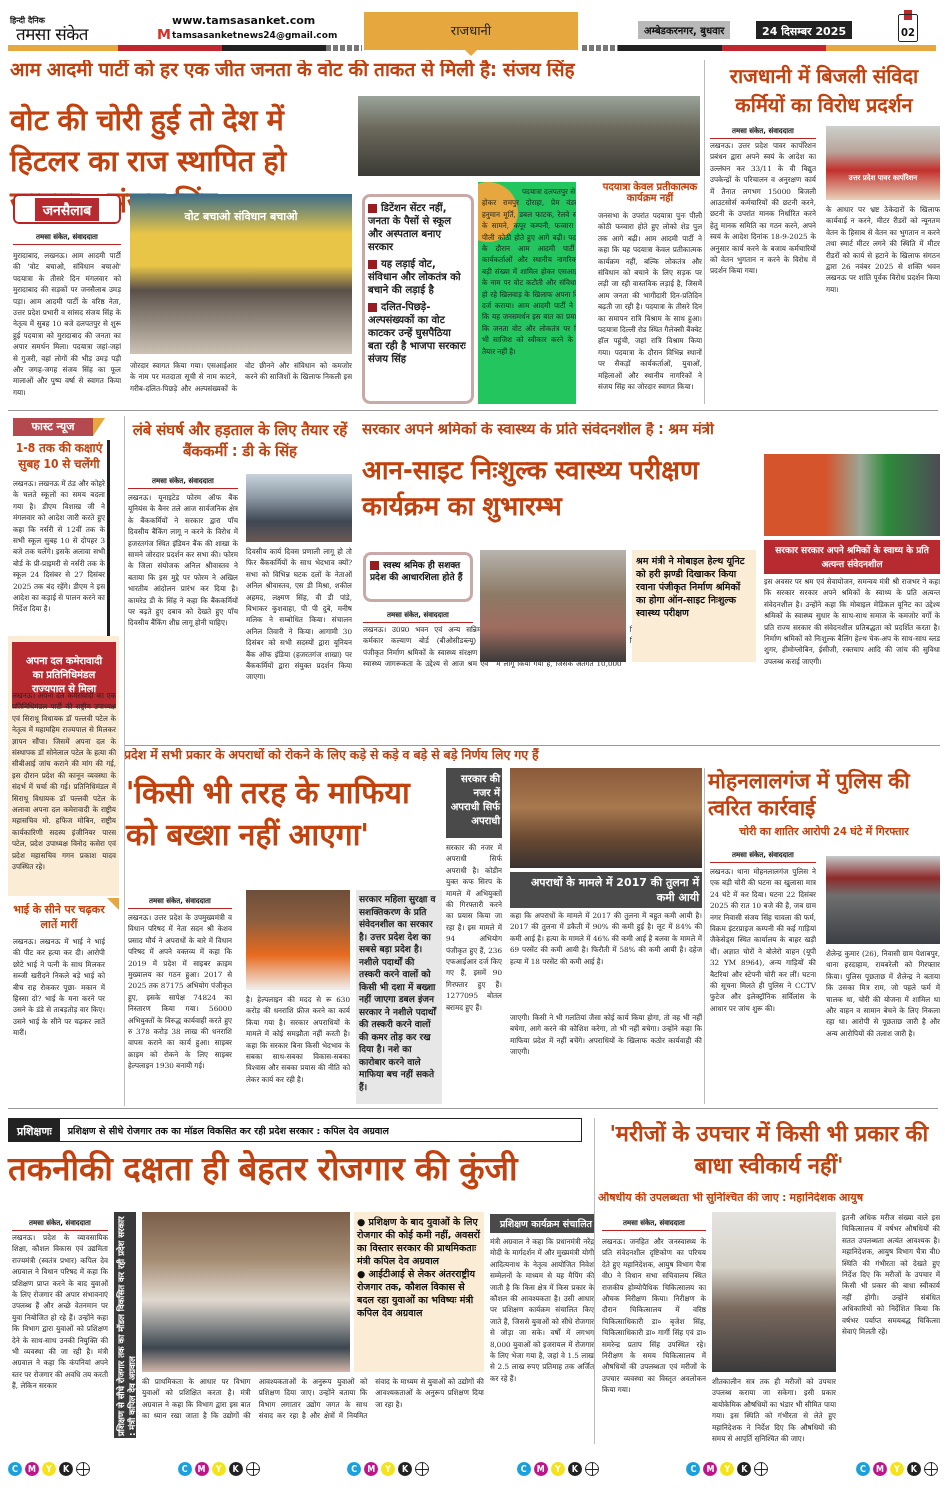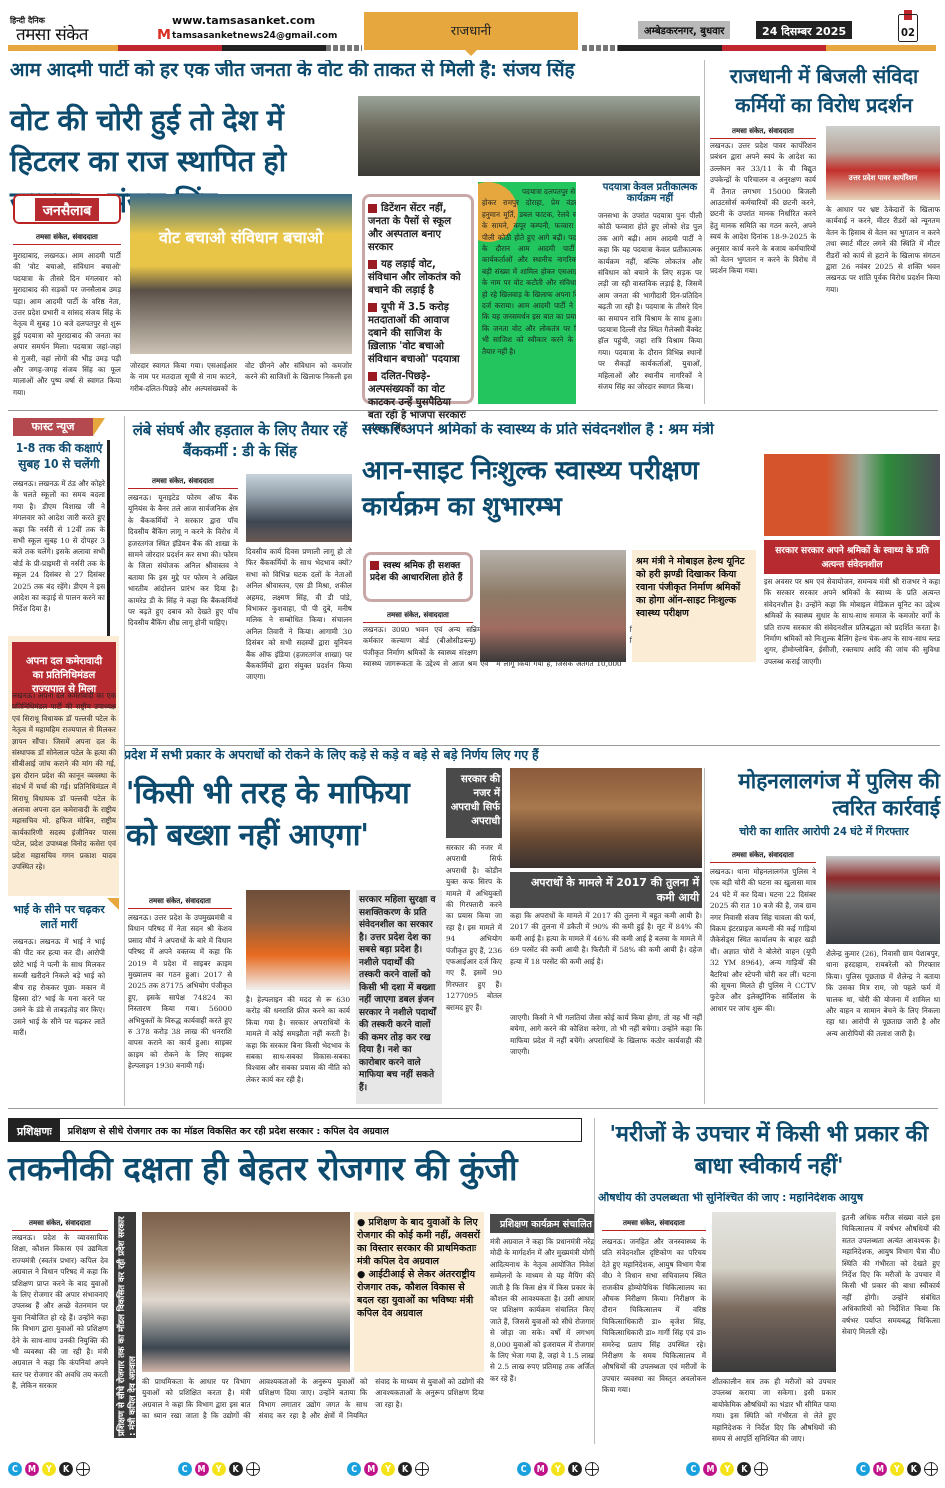--- a/index.html
+++ b/index.html
@@ -13,21 +13,21 @@
 .site{left:172px;top:14px;font-size:11px;font-weight:bold}
 .mail{left:172px;top:30px;font-size:9px;font-weight:bold}
 .section-tab{left:364px;top:12px;width:214px;height:38px;background:#e6a83e;text-align:center;font-size:13px;font-weight:normal;line-height:38px;color:#222}
 .section-arrow{left:463px;top:48px;width:0;height:0;border-left:8px solid transparent;border-right:8px solid transparent;border-top:8px solid #e6a83e}
 .dateplace{left:638px;top:21px;background:#b9b9b9;padding:2px 6px;font-size:10px;font-weight:bold;height:18px}
 .datebox{left:756px;top:21px;background:#222;color:#fff;padding:2px 6px;font-size:11px;font-weight:bold;height:18px}
 .pagebox{left:898px;top:14px;width:20px;height:28px;border:1.5px solid #222;border-radius:2px;font-size:10px;text-align:center;padding-top:12px;font-weight:bold}
 .bookmark{left:904px;top:10px;width:8px;height:10px;background:#c0262d}
 .strip{height:6px;top:45px}
 .hr{height:1px;background:#999}
-.hl{font-family:"DejaVu Sans Condensed","DejaVu Sans",sans-serif;font-weight:bold;line-height:1.05;color:#0c4a6e}
+.hl{font-family:"DejaVu Sans Condensed","DejaVu Sans",sans-serif;font-weight:bold;line-height:1.05;color:#c2410c}
 .body-text{font-family:"DejaVu Serif",serif;font-size:7.2px;line-height:11.4px;color:#222;text-align:justify}
 .byline{font-size:7px;font-weight:bold;text-align:center;border-bottom:1.5px solid #b22;padding-bottom:3px}
 .photo{background:linear-gradient(135deg,#8a8f80,#5a5f55 40%,#a79c88 70%,#3d4440);overflow:hidden}
 .photo .lbl{position:absolute;left:0;right:0;bottom:0;top:0;display:flex;align-items:center;justify-content:center;color:rgba(255,255,255,.55);font-size:8px}
 .redbar{background:#b72a30;color:#fff;font-weight:bold;text-align:center}
 .darkbar{background:#4a4a4a;color:#fff;font-weight:bold;text-align:right}
 .bullet-sq{display:inline-block;width:9px;height:9px;background:#9b1b22;margin-right:4px;vertical-align:middle}
 .bullets{font-size:10px;font-weight:bold;line-height:13px;color:#222}
 .cmyk{display:flex;gap:3px;align-items:center}
 .cmyk span{width:14px;height:14px;border-radius:50%;font-size:8px;display:flex;align-items:center;justify-content:center;color:#fff;font-weight:bold}
@@ -66,28 +66,27 @@
 <div class="abs hl" style="left:10px;top:60px;width:690px;font-size:19px;white-space:nowrap;overflow:hidden">आम आदमी पार्टी को हर एक जीत जनता के वोट की ताकत से मिली है: संजय सिंह</div>
 <div class="abs hl" style="left:10px;top:100px;width:340px;font-size:29px;line-height:41px">वोट की चोरी हुई तो देश में हिटलर का राज स्थापित हो जाएगा : संजय सिंह</div>
 <div class="abs photo" style="left:358px;top:96px;width:342px;height:80px;background:linear-gradient(180deg,#9aa39a,#6c6a5c 40%,#3b3a35)"></div>
 
 <div class="abs" style="left:13px;top:194px;width:108px;height:30px;border:2px solid #b22;border-radius:6px;background:#fff;display:flex;align-items:center;justify-content:center">
   <span style="background:#b72a30;color:#fff;font-weight:bold;font-size:14px;padding:2px 8px">जनसैलाब</span>
 </div>
 <div class="abs byline" style="left:13px;top:232px;width:108px">तमसा संकेत, संवाददाता</div>
 <div class="abs body-text" style="left:13px;top:250px;width:108px;height:150px;overflow:hidden">मुरादाबाद, लखनऊ। आम आदमी पार्टी की 'वोट बचाओ, संविधान बचाओ' पदयात्रा के तीसरे दिन मंगलवार को मुरादाबाद की सड़कों पर जनसैलाब उमड़ पड़ा। आम आदमी पार्टी के वरिष्ठ नेता, उत्तर प्रदेश प्रभारी व सांसद संजय सिंह के नेतृत्व में सुबह 10 बजे दलपतपुर से शुरू हुई पदयात्रा को मुरादाबाद की जनता का अपार समर्थन मिला। पदयात्रा जहां-जहां से गुजरी, वहां लोगों की भीड़ उमड़ पड़ी और जगह-जगह संजय सिंह का फूल मालाओं और पुष्प वर्षा से स्वागत किया गया।</div>
 <div class="abs photo" style="left:130px;top:194px;width:222px;height:160px;background:linear-gradient(180deg,#3a6d8a 0,#e8c547 25%,#e8c547 45%,#5a5048 60%,#ccc3b5 100%)">
-  <div class="lbl" style="color:#fff;font-weight:bold;font-size:16px;align-items:flex-start;padding-top:32px">वोट बचाओ संविधान बचाओ</div>
+  <div class="lbl" style="color:#fff;font-weight:bold;font-size:11px;align-items:flex-start;padding-top:14px">वोट बचाओ संविधान बचाओ</div>
 </div>
 <div class="abs body-text" style="left:130px;top:360px;width:222px;height:40px;overflow:hidden;column-count:2;column-gap:8px">जोरदार स्वागत किया गया। एसआईआर के नाम पर मतदाता सूची से नाम काटने, गरीब-दलित-पिछड़े और अल्पसंख्यकों के वोट छीनने और संविधान को कमजोर करने की साजिशों के खिलाफ निकली इस पदयात्रा ने मुरादाबाद में जनआक्रोश और जनजागरण का रूप ले लिया।</div>
 
 <div class="abs" style="left:362px;top:194px;width:112px;height:210px;border:3px solid #c9a8a8;border-radius:8px;padding:4px 3px;background:#fff">
   <div class="bullets" style="margin-bottom:4px"><span class="bullet-sq"></span><span>डिटेंशन सेंटर नहीं, जनता के पैसों से स्कूल और अस्पताल बनाए सरकार</span></div>
   <div class="bullets" style="margin-bottom:4px"><span class="bullet-sq"></span><span>यह लड़ाई वोट, संविधान और लोकतंत्र को बचाने की लड़ाई है</span></div>
-  <div class="bullets" style="margin-bottom:4px"><span class="bullet-sq"></span><span>यूपी में 3.5 करोड़ मतदाताओं की आवाज दबाने की साजिश के ख़िलाफ़ 'वोट बचाओ संविधान बचाओ' पदयात्रा</span></div>
   <div class="bullets"><span class="bullet-sq"></span><span>दलित-पिछड़े-अल्पसंख्यकों का वोट काटकर उन्हें घुसपैठिया बता रही है भाजपा सरकारः संजय सिंह</span></div>
 </div>
 
 <div class="abs" style="left:478px;top:182px;width:98px;height:222px;background:#22c55e;overflow:hidden">
   <div class="abs quote-mark" style="left:-20px;top:0"></div>
   <div class="abs body-text" style="left:4px;top:4px;width:106px;text-indent:40px">पदयात्रा दलपतपुर से शुरू होकर रामपुर दोराहा, प्रेम वंडरलैंड, हनुमान मूर्ति, डबल फाटक, रेलवे स्टेशन के सामने, कपूर कम्पनी, फव्वारा और पीली कोठी होते हुए आगे बढ़ी। पदयात्रा के दौरान आम आदमी पार्टी के कार्यकर्ताओं और स्थानीय नागरिकों ने बड़ी संख्या में शामिल होकर एसआईआर के नाम पर वोट कटौती और संविधान से हो रहे खिलवाड़ के खिलाफ अपना विरोध दर्ज कराया। आम आदमी पार्टी ने कहा कि यह जनसमर्थन इस बात का प्रमाण है कि जनता वोट और लोकतंत्र पर किसी भी साजिश को स्वीकार करने के लिए तैयार नहीं है।</div>
 </div>
 <div class="abs hl" style="left:598px;top:182px;width:104px;font-size:10px;text-align:center">पदयात्रा केवल प्रतीकात्मक कार्यक्रम नहीं</div>
 <div class="abs body-text" style="left:598px;top:210px;width:104px;height:194px;overflow:hidden">जनसभा के उपरांत पदयात्रा पुनः पीली कोठी फव्वारा होते हुए लोको शेड पुल तक आगे बढ़ी। आम आदमी पार्टी ने कहा कि यह पदयात्रा केवल प्रतीकात्मक कार्यक्रम नहीं, बल्कि लोकतंत्र और संविधान को बचाने के लिए सड़क पर लड़ी जा रही वास्तविक लड़ाई है, जिसमें आम जनता की भागीदारी दिन-प्रतिदिन बढ़ती जा रही है। पदयात्रा के तीसरे दिन का समापन रात्रि विश्राम के साथ हुआ। पदयात्रा दिल्ली रोड स्थित गैलेक्सी बैंक्वेट हॉल पहुंची, जहां रात्रि विश्राम किया गया। पदयात्रा के दौरान विभिन्न स्थानों पर सैकड़ों कार्यकर्ताओं, युवाओं, महिलाओं और स्थानीय नागरिकों ने संजय सिंह का जोरदार स्वागत किया।</div>
 
@@ -151,21 +150,21 @@
 <div class="abs body-text" style="left:510px;top:1012px;width:192px;height:92px;overflow:hidden">जाएगी। किसी ने भी गलतियां जैसा कोई कार्य किया होगा, तो वह भी नहीं बचेगा, आगे करने की कोशिश करेगा, तो भी नहीं बचेगा। उन्होंने कहा कि माफिया प्रदेश में नहीं बचेंगे। अपराधियों के खिलाफ कठोर कार्यवाही की जाएगी।</div>
 
 <div class="abs byline" style="left:128px;top:896px;width:104px">तमसा संकेत, संवाददाता</div>
 <div class="abs body-text" style="left:128px;top:912px;width:104px;height:192px;overflow:hidden">लखनऊ। उत्तर प्रदेश के उपमुख्यमंत्री व विधान परिषद में नेता सदन श्री केशव प्रसाद मौर्य ने अपराधों के बारे में विधान परिषद में अपने वक्तव्य में कहा कि 2019 में प्रदेश में साइबर क्राइम मुख्यालय का गठन हुआ। 2017 से 2025 तक 87175 अभियोग पंजीकृत हुए, इसके सापेक्ष 74824 का निस्तारण किया गया। 56000 अभियुक्तों के विरुद्ध कार्यवाही करते हुए रु 378 करोड़ 38 लाख की धनराशि वापस कराने का कार्य हुआ। साइबर क्राइम को रोकने के लिए साइबर हेल्पलाइन 1930 बनायी गई।</div>
 <div class="abs photo" style="left:246px;top:890px;width:104px;height:100px;background:linear-gradient(180deg,#6e4e3a 0,#8b5e3f 30%,#e86a1f 65%,#f0f0f0 100%)"></div>
 <div class="abs body-text" style="left:246px;top:994px;width:104px;height:110px;overflow:hidden">है। हेल्पलाइन की मदद से रू 630 करोड़ की धनराशि फ्रीज करने का कार्य किया गया है। सरकार अपराधियों के मामले में कोई समझौता नहीं करती है। कहा कि सरकार बिना किसी भेदभाव के सबका साथ-सबका विकास-सबका विश्वास और सबका प्रयास की नीति को लेकर कार्य कर रही है।</div>
 <div class="abs" style="left:356px;top:890px;width:86px;height:214px;background:#e7e7e7;padding:3px">
   <div style="font-size:9px;font-weight:bold;line-height:12.5px;color:#222">सरकार महिला सुरक्षा व सशक्तिकरण के प्रति संवेदनशील का सरकार है। उत्तर प्रदेश देश का सबसे बड़ा प्रदेश है। नशीले पदार्थों की तस्करी करने वालों को किसी भी दशा में बख्शा नहीं जाएगा डबल इंजन सरकार ने नशीले पदार्थों की तस्करी करने वालों की कमर तोड़ कर रख दिया है। नशे का कारोबार करने वाले माफिया बच नहीं सकते हैं।</div>
 </div>
 
-<div class="abs hl" style="left:708px;top:768px;width:232px;font-size:21px;line-height:27px;text-align:right">मोहनलालगंज में पुलिस की त्वरित कार्रवाई</div>
+<div class="abs hl" style="left:708px;top:768px;width:232px;font-size:21px;line-height:27px;text-align:left">मोहनलालगंज में पुलिस की त्वरित कार्रवाई</div>
 <div class="abs hl" style="left:708px;top:826px;width:232px;font-size:11px;text-align:center;white-space:nowrap">चोरी का शातिर आरोपी 24 घंटे में गिरफ्तार</div>
 <div class="abs byline" style="left:710px;top:850px;width:106px">तमसा संकेत, संवाददाता</div>
 <div class="abs body-text" style="left:710px;top:866px;width:106px;height:236px;overflow:hidden">लखनऊ। थाना मोहनलालगंज पुलिस ने एक बड़ी चोरी की घटना का खुलासा मात्र 24 घंटे में कर दिया। घटना 22 दिसंबर 2025 की रात 10 बजे की है, जब ग्राम नगर निवासी संजय सिंह चावला की फर्म, विक्रम इंटरप्राइज कम्पनी की कई गाड़ियां जैकेसेड्स स्थित कार्यालय के बाहर खड़ी थीं। अज्ञात चोरों ने बोलेरो वाहन (यूपी 32 YM 8964), अन्य गाड़ियों की बैटरियां और स्टेपनी चोरी कर लीं। घटना की सूचना मिलते ही पुलिस ने CCTV फुटेज और इलेक्ट्रॉनिक सर्विलांस के आधार पर जांच शुरू की।</div>
 <div class="abs photo" style="left:826px;top:856px;width:114px;height:88px;background:linear-gradient(180deg,#c5cacb 0,#8e2a2a 25%,#6f6f6f 45%,#3c3f44 100%)"></div>
 <div class="abs body-text" style="left:826px;top:948px;width:114px;height:154px;overflow:hidden">शैलेन्द्र कुमार (26), निवासी ग्राम पेशाबपुर, थाना हरदाहाम, रायबरेली को गिरफ्तार किया। पुलिस पूछताछ में शैलेन्द्र ने बताया कि उसका मित्र राम, जो पहले फर्म में चालक था, चोरी की योजना में शामिल था और वाहन व सामान बेचने के लिए निकला रहा था। आरोपी से पूछताछ जारी है और अन्य आरोपियों की तलाश जारी है।</div>
 
 <div class="abs" style="left:8px;top:1118px;width:574px;height:24px;border:1.5px solid #222;display:flex;align-items:center">
   <span style="background:#222;color:#fff;font-weight:bold;font-size:11px;height:100%;padding:0 8px;display:flex;align-items:center">प्रशिक्षणः</span>
   <span style="font-size:9.5px;font-weight:bold;padding-left:8px;white-space:nowrap;overflow:hidden">प्रशिक्षण से सीधे रोजगार तक का मॉडल विकसित कर रही प्रदेश सरकार : कपिल देव अग्रवाल</span>
 </div>

